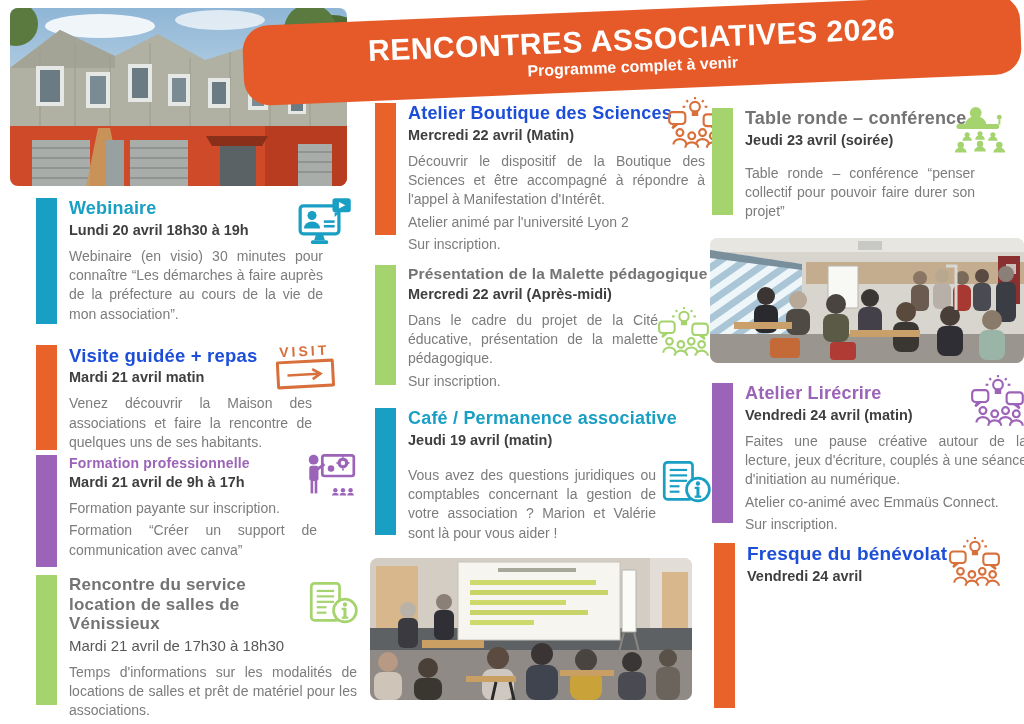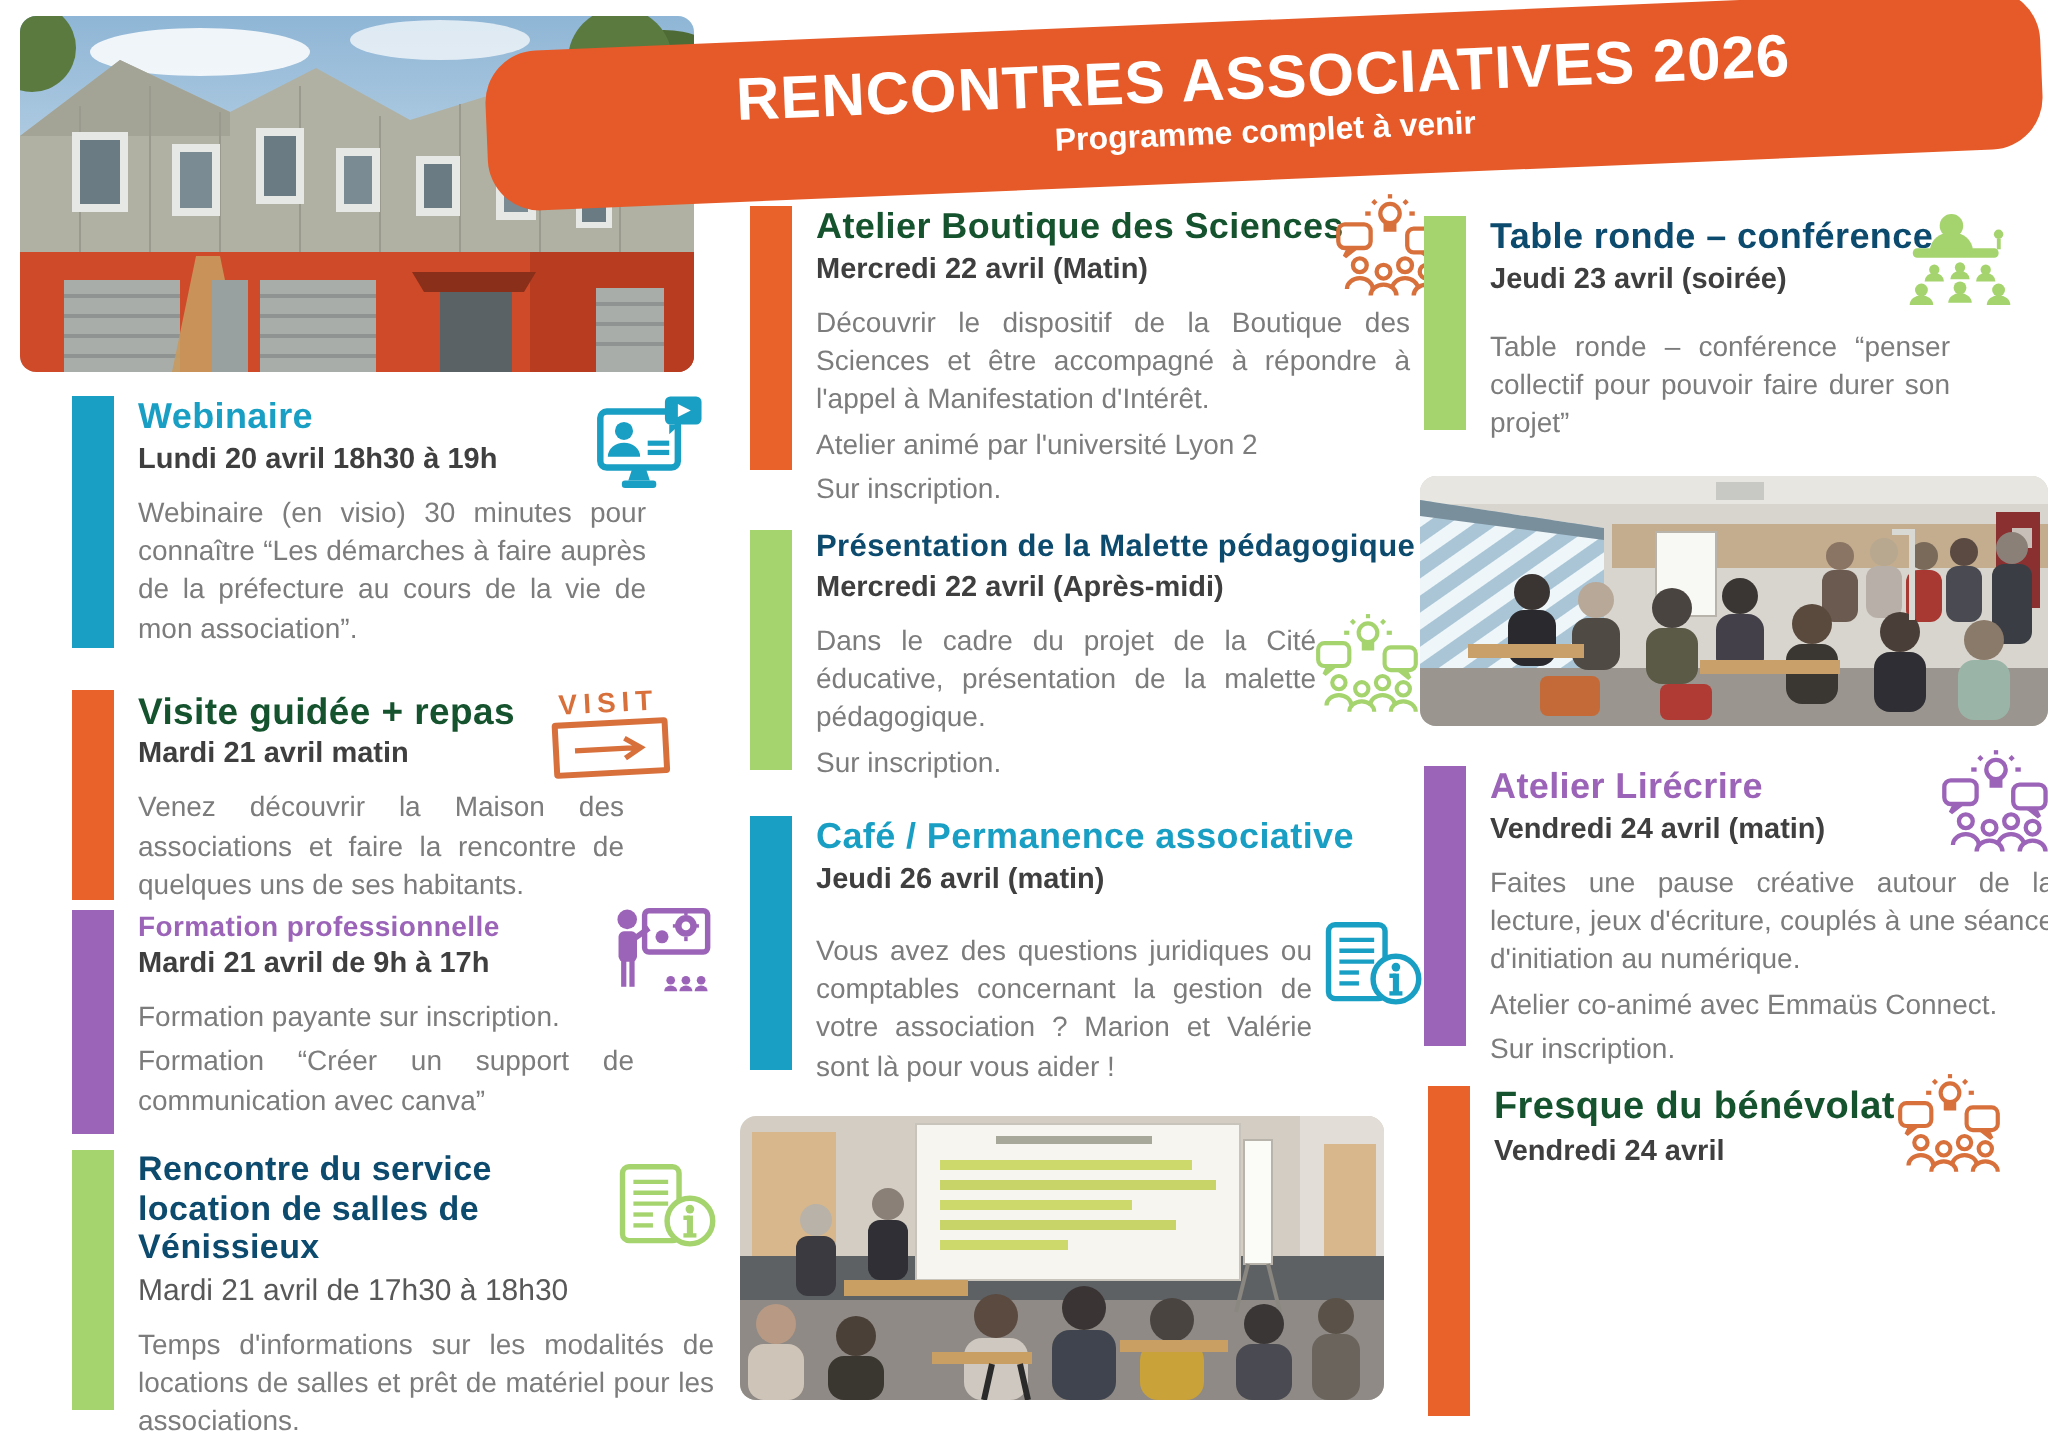--- a/index.html
+++ b/index.html
@@ -18,23 +18,23 @@
   .event{position:absolute;}
   .bar{position:absolute;left:0;top:0;width:21px;}
   .content{position:absolute;left:33px;top:0;}
   .ev-title{margin:0;font-weight:bold;letter-spacing:.2px;line-height:1.15;}
   .ev-date{font-weight:bold;color:#3f3f3f;font-size:14.5px;margin-top:3px;}
   .ev-date.normal{font-weight:normal;color:#585858;font-size:15px;}
   .ev-body{margin-top:9px;}
   .ev-body p{margin:0 0 3px;font-size:14px;line-height:1.38;color:#7c7c7c;text-align:justify;}
   .icon{position:absolute;}
   .c-teal{color:#1a9fc4;} .bg-teal{background:#1a9fc4;}
-  .c-orange{color:#14532d;} .bg-orange{background:#e8622a;}
+  .c-orange{color:#1d4ed8;} .bg-orange{background:#e8622a;}
   .c-purple{color:#9c64b8;} .bg-purple{background:#9c64b8;}
-  .c-green{color:#0c4a6e;} .bg-green{background:#a5d46e;}
+  .c-green{color:#737373;} .bg-green{background:#a5d46e;}
   
   .visit-icon{transform:rotate(-3deg);text-align:center;color:#d8703c;}
   .visit-word{font-size:14px;font-weight:bold;letter-spacing:3px;}
   .visit-box{border:3px solid #d8703c;border-radius:2px;width:52px;height:22px;margin-top:1px;
              display:flex;align-items:center;justify-content:center;}
 </style>
 </head>
 <body>
 
 <div class="page">
@@ -298,21 +298,21 @@
             <path d="M37 47 a6 5 0 0 1 12 0"></path>
         </g>
       </svg>
     </div>
   </div>
 
   <div class="event" style="left:375px;top:408px;width:322px;height:130px;">
     <div class="bar bg-teal" style="height:127px;"></div>
     <div class="content" style="width:300px;">
       <h3 class="ev-title c-teal" style="font-size:18px;">Café / Permanence associative</h3>
-      <div class="ev-date">Jeudi 26 avril (matin)</div>
+      <div class="ev-date">Jeudi 19 avril (matin)</div>
       <div class="ev-body" style="width:248px;margin-top:18px;">
         <p>Vous avez des questions juridiques ou comptables concernant la gestion de votre association ? Marion et Valérie sont là pour vous aider !</p>
       </div>
     </div>
     <div class="icon" style="right:-14px;top:52px;">
       <svg width="50" height="46" viewBox="0 0 46 42">
         <rect x="3" y="2" width="26" height="34" rx="3" fill="#fff" stroke="#1a9fc4" stroke-width="2.5"></rect>
         <g stroke="#1a9fc4" stroke-width="2">
           <line x1="8" y1="9" x2="24" y2="9"></line>
             <line x1="8" y1="14" x2="24" y2="14"></line>

